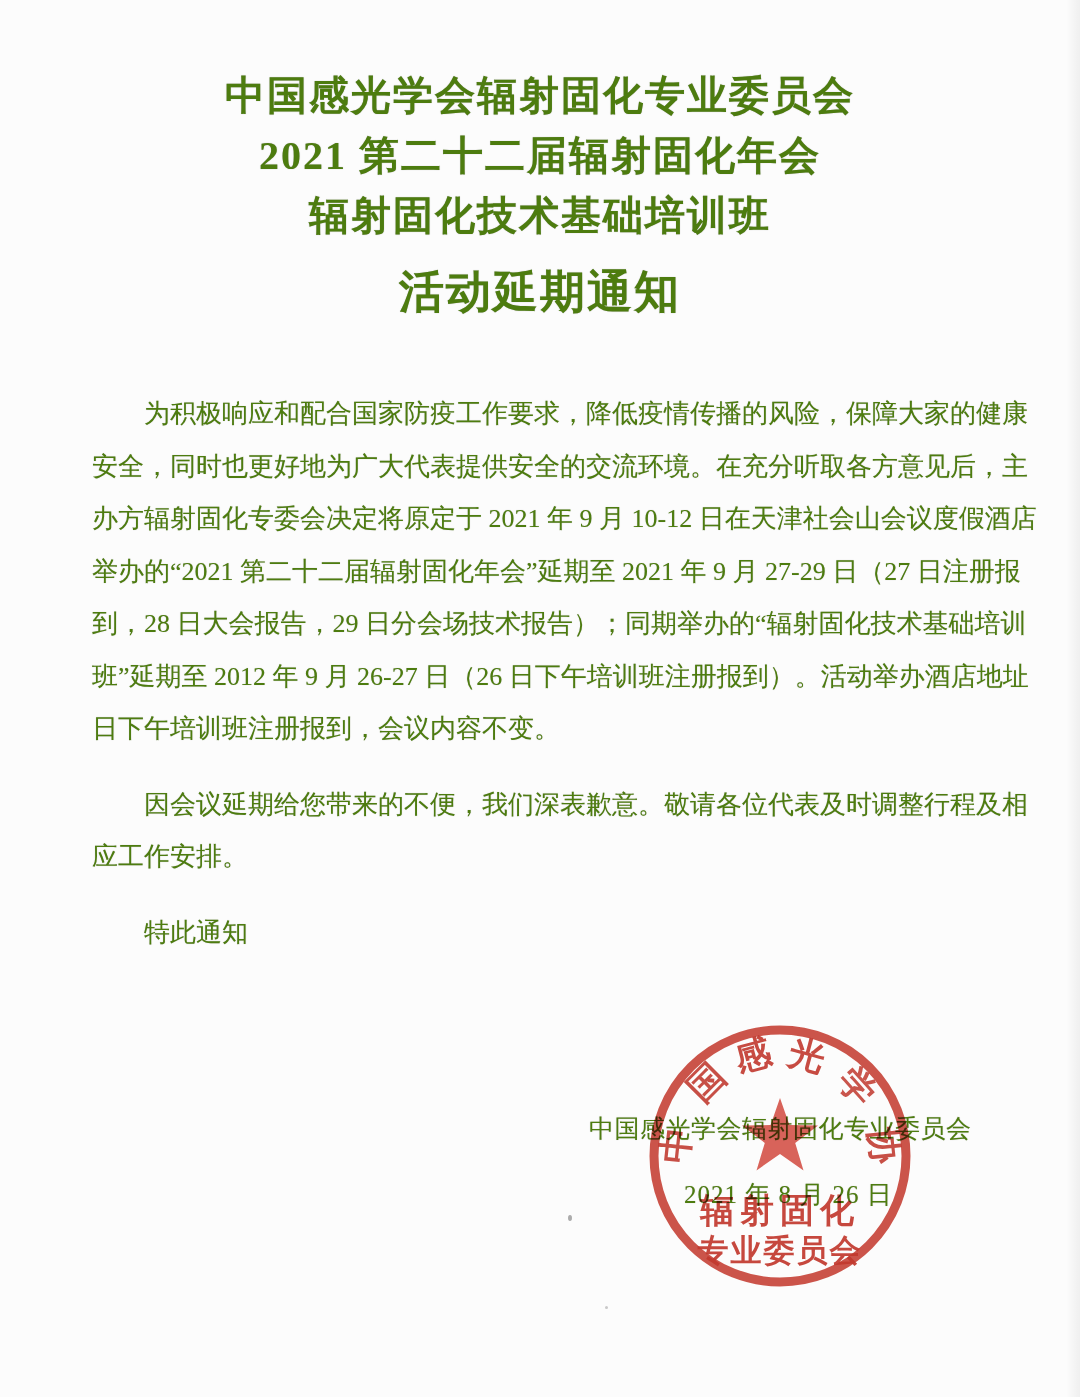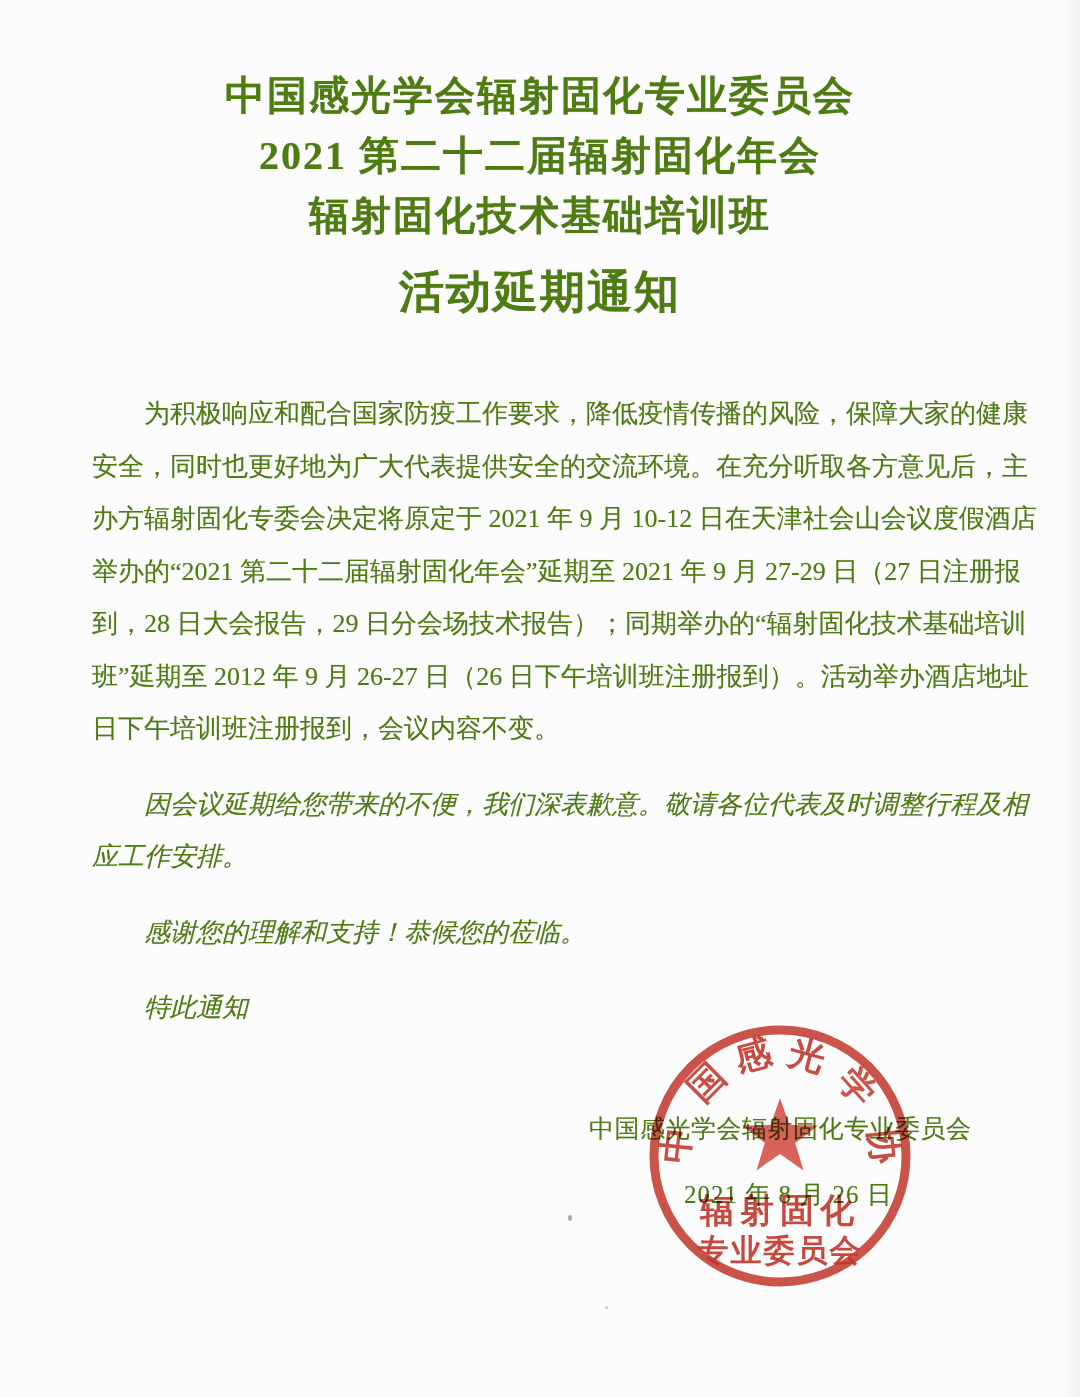--- a/index.html
+++ b/index.html
@@ -23,21 +23,21 @@
     font-size:45px; font-weight:bold; line-height:48px; letter-spacing:2px;
     margin-top:22px; text-shadow:0 0 1px rgba(30,30,30,.35);
   }
   .body-block { margin:72px 0 0 92px; width:902px; }
   .bline {
     font-size:26px; line-height:52.5px; white-space:nowrap;
     text-shadow:0 0 1px rgba(40,40,40,.28);
   }
   .indent { text-indent:52px; }
   .para { margin-top:0; }
-  .para + .para { margin-top:23px;font-style:italic; }
+  .para + .para { margin-top:23px; }
   .sig-org {
     position:absolute; top:1112px; left:589px; font-size:25px; line-height:34px;
     white-space:nowrap; letter-spacing:0.5px; text-shadow:0 0 1px rgba(40,40,40,.3);
   }
   .sig-date {
     position:absolute; top:1178px; left:684px; font-size:25px; line-height:34px;
     white-space:nowrap; letter-spacing:1px; text-shadow:0 0 1px rgba(40,40,40,.3);
   }
   .stamp {
     position:absolute; left:645px; top:1018px; width:270px; height:270px;
@@ -68,23 +68,20 @@
       <div class="bline">举办的“2021 第二十二届辐射固化年会”延期至 2021 年 9 月 27-29 日（27 日注册报</div>
       <div class="bline">到，28 日大会报告，29 日分会场技术报告）；同期举办的“辐射固化技术基础培训</div>
       <div class="bline">班”延期至 2012 年 9 月 26-27 日（26 日下午培训班注册报到）。活动举办酒店地址</div>
       <div class="bline">日下午培训班注册报到，会议内容不变。</div>
     </div>
     <div class="para">
       <div class="bline indent">因会议延期给您带来的不便，我们深表歉意。敬请各位代表及时调整行程及相</div>
       <div class="bline">应工作安排。</div>
     </div>
     <div class="para">
-      <div class="bline indent">感谢您的理解和支持！恭候您的莅临。</div>
-    </div>
-    <div class="para">
       <div class="bline indent">特此通知</div>
     </div>
   </div>
 
   <div class="sig-org">中国感光学会辐射固化专业委员会</div>
   <div class="sig-date">2021 年 8 月 26 日</div>
 
   <svg class="stamp" viewBox="0 0 270 270">
     <circle cx="135" cy="138" r="126" fill="none" stroke="#c5372b" stroke-width="9" opacity="0.92"></circle>
     <polygon points="135,80 144.4,107.1 173,107.6 150.2,124.9 158.5,152.4 135,136 111.5,152.4 119.8,124.9 97,107.6 125.6,107.1" fill="#d13a2e" opacity="0.85"></polygon>

